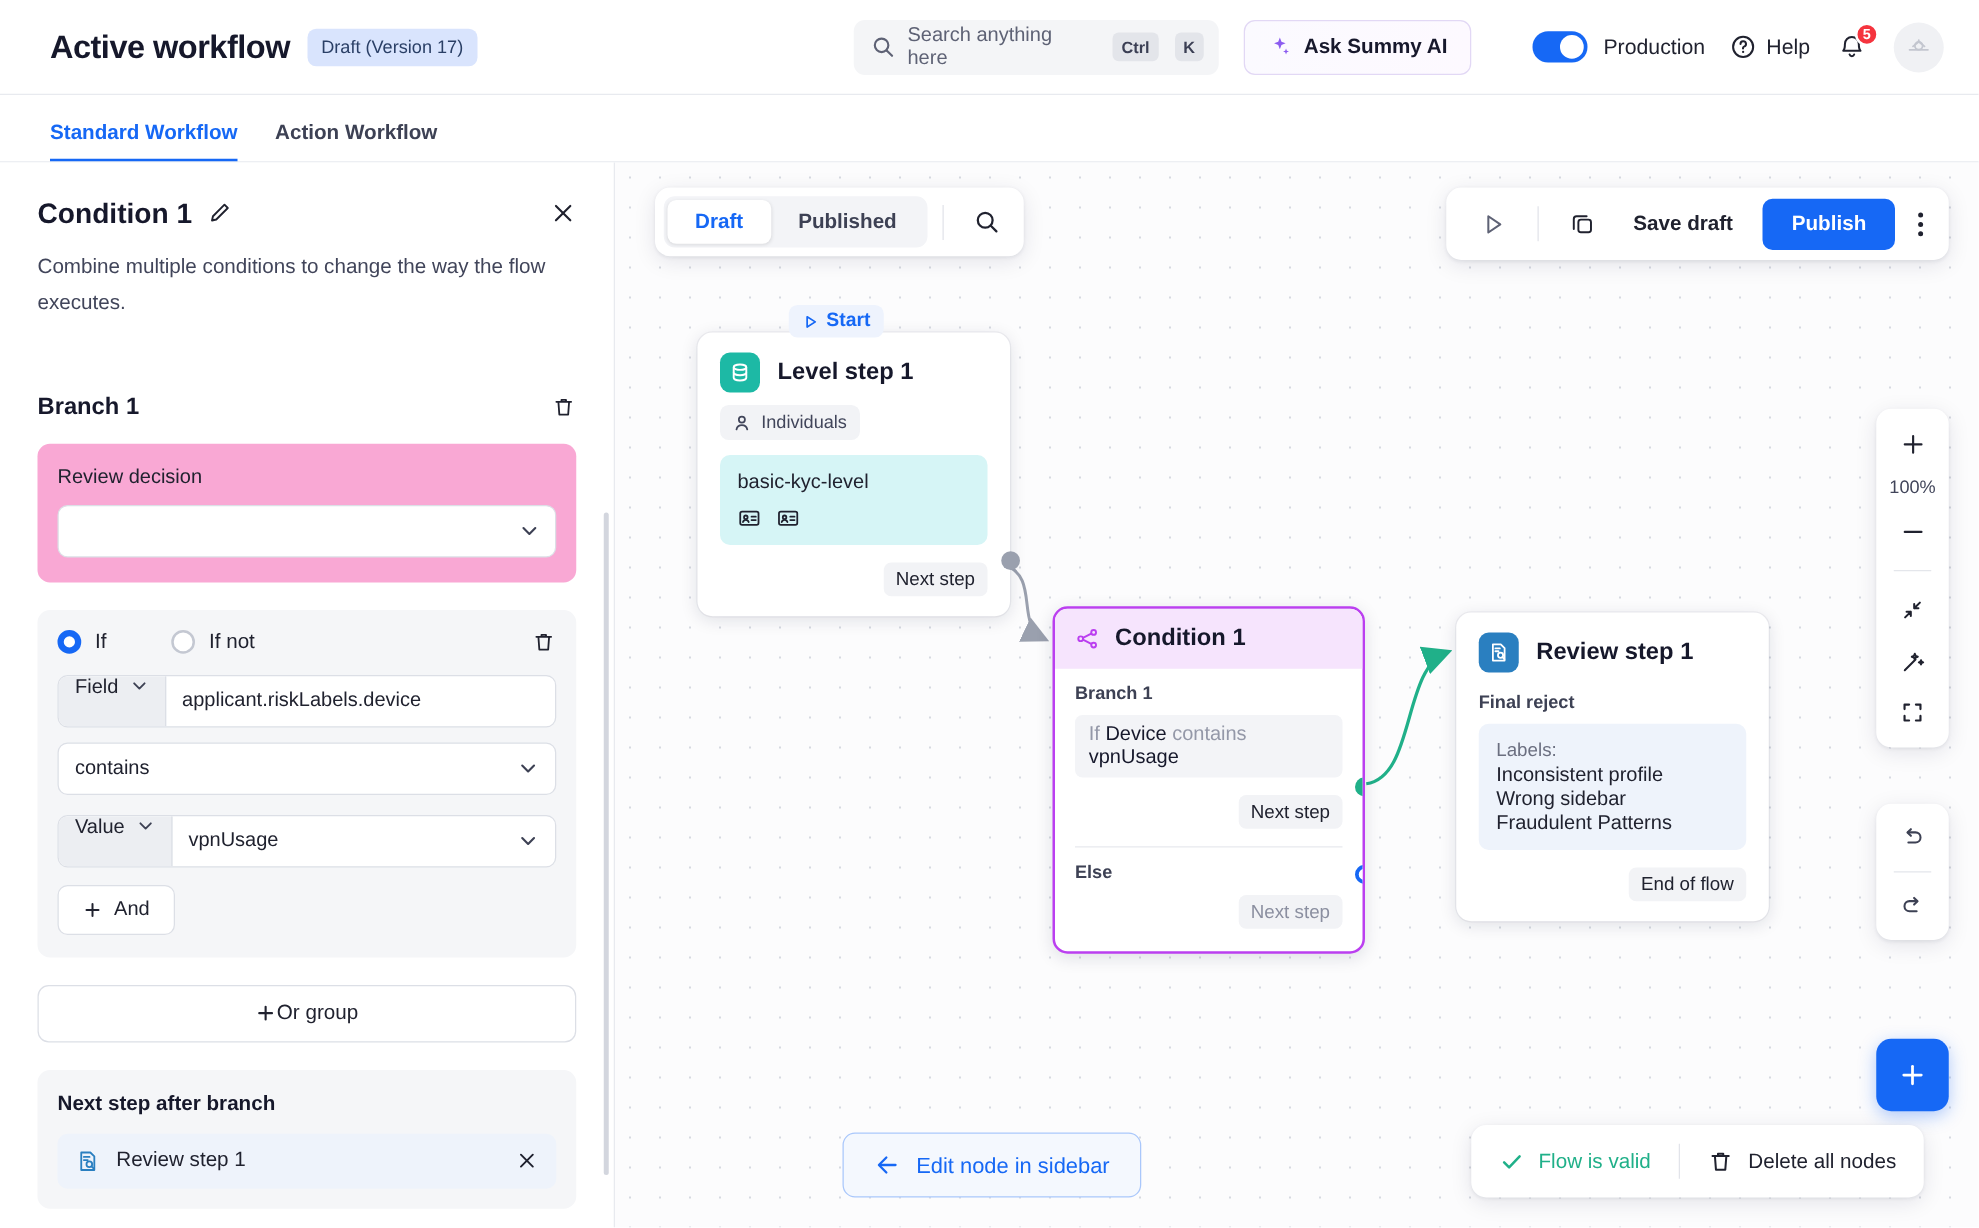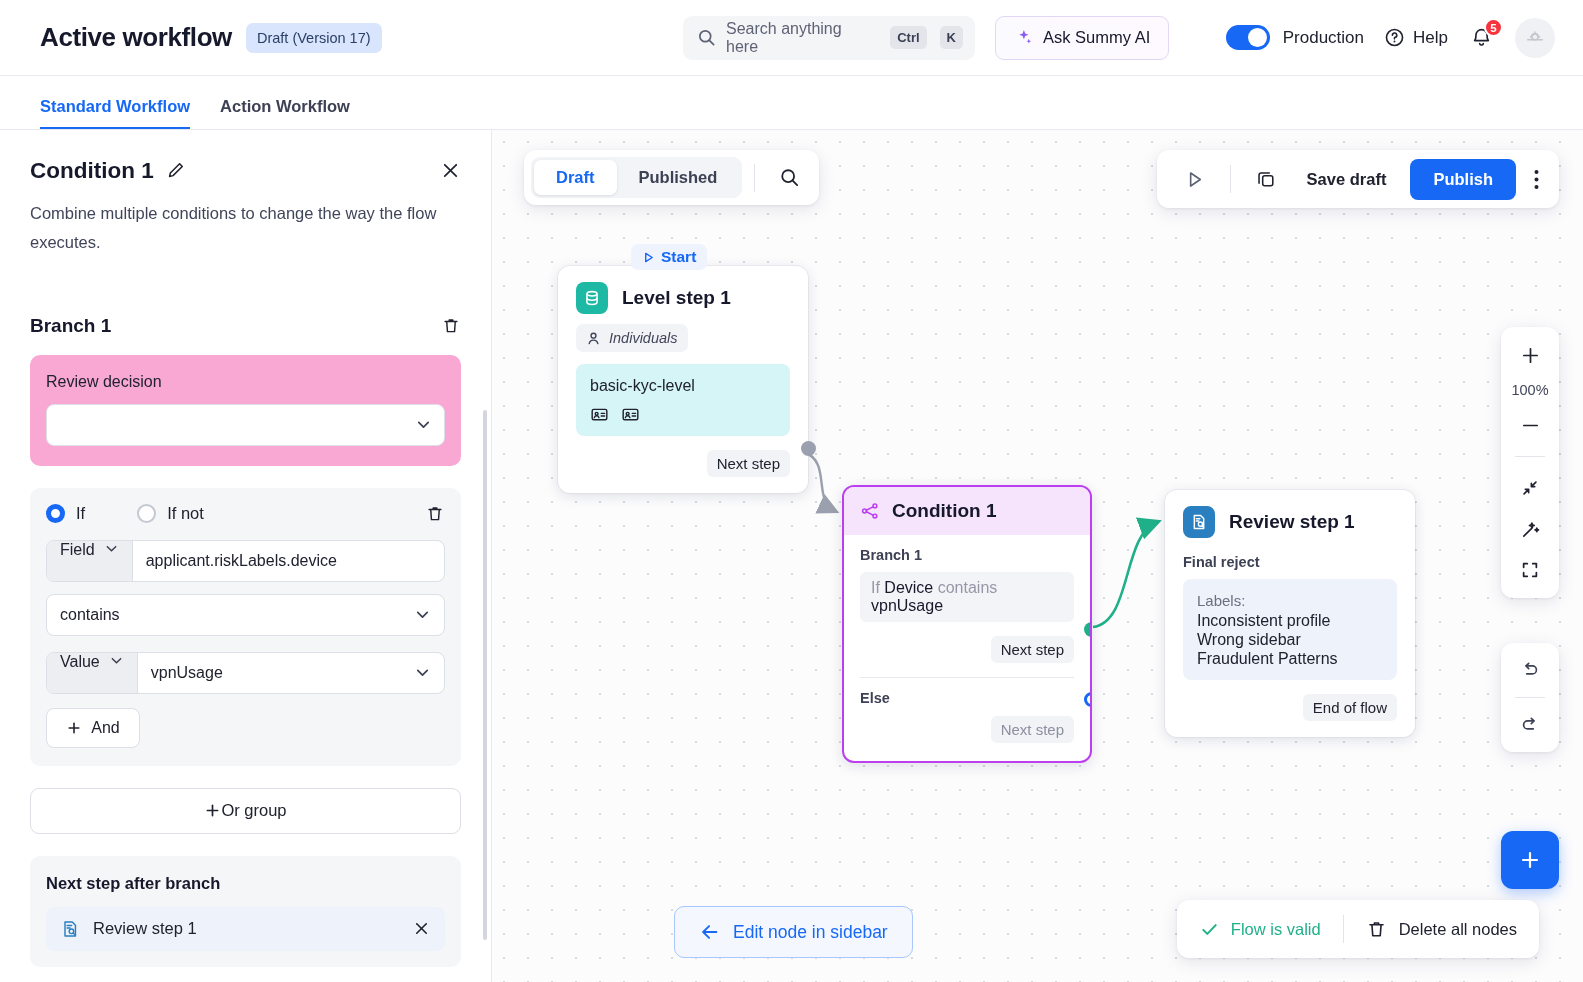--- a/index.html
+++ b/index.html
@@ -30,21 +30,21 @@
   .search-box {
     width: 292px; height: 44px; background: #f4f5f7; border-radius: 9px;
     display: flex; align-items: center; padding: 0 12px 0 14px; gap: 10px;
   }
   .search-ph { font-size: 16px; color: #5e6275; flex: 1; }
   .kbd { background: #e3e5ea; color: #3b3f54; font-size: 13px; font-weight: 600;
          border-radius: 5px; padding: 4px 7px; margin-left: 3px; }
   .ask-ai {
     height: 44px; border: 1px solid #e2d8f5; background: linear-gradient(90deg,#fbfaff,#fdf9ff);
     border-radius: 9px; display: flex; align-items: center; gap: 10px;
-    padding: 0 18px; font-size: 16.5px; font-weight: 400; color: #17182c; cursor: pointer;
+    padding: 0 18px; font-size: 16.5px; font-weight: 700; color: #17182c; cursor: pointer;
   }
   .topbar-right { margin-left: auto; display: flex; align-items: center; gap: 20px; }
   .toggle-wrap { display: flex; align-items: center; gap: 13px; }
   .toggle { width: 44px; height: 25px; border-radius: 13px; background: #1668f5; position: relative; cursor: pointer; }
   .toggle::after { content: ""; position: absolute; top: 3px; right: 3px; width: 19px; height: 19px;
                    border-radius: 50%; background: #fff; }
   .tb-label { font-size: 17px; font-weight: 500; color: #20222f; }
   .help-wrap { display: flex; align-items: center; gap: 8px; cursor: pointer; }
   .bell-wrap { position: relative; cursor: pointer; padding: 2px; }
   .bell-badge {
@@ -152,21 +152,21 @@
   .start-chip { position: absolute; left: 73px; top: -22px; background: #eef3fd; color: #1668f5;
                 font-size: 15.5px; font-weight: 600; border-radius: 7px; padding: 4px 11px;
                 display: flex; align-items: center; gap: 6px; cursor: pointer; }
   .node-head { display: flex; align-items: center; gap: 14px; padding: 16px 18px 8px; }
   .node-ico { width: 32px; height: 32px; border-radius: 8px; display: flex;
               align-items: center; justify-content: center; flex: 0 0 32px; }
   .ico-teal { background: #1db9a5; }
   .ico-blue { background: #2a7fc0; }
   .node-name { font-size: 19px; font-weight: 600; color: #16182b; }
   .tag-ind { margin: 2px 18px 0; background: #f2f3f6; border-radius: 7px; padding: 6px 10px;
-             display: inline-flex; align-items: center; gap: 8px; font-size: 14.5px; color: #41455a; font-style: italic; }
+             display: inline-flex; align-items: center; gap: 8px; font-size: 14.5px; color: #41455a; }
   .inner-box { margin: 12px 18px 0; border-radius: 8px; padding: 13px 14px 12px; }
   .box-cyan { background: #d6f5f6; }
   .box-blue { background: #eef3fb; }
   .inner-title { font-size: 16px; color: #20222f; }
   .id-icons { margin-top: 10px; display: flex; gap: 12px; }
   .nxt-row { display: flex; justify-content: flex-end; padding: 14px 18px 16px; }
   .nxt-chip { background: #f2f3f6; border-radius: 6px; padding: 5px 10px; font-size: 15px; color: #20222f; }
   .nxt-chip.muted { color: #8b8fa0; }
 
   .cond-node { border: 2px solid #bb3ff0; border-radius: 12px; background: #fff; overflow: hidden;

